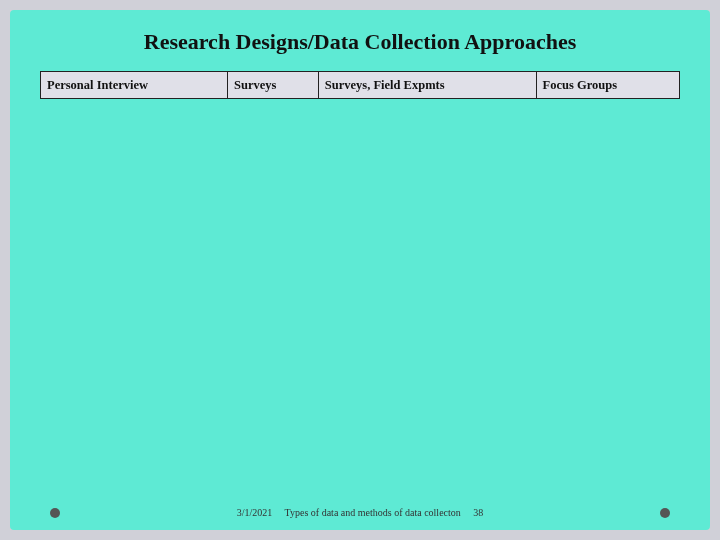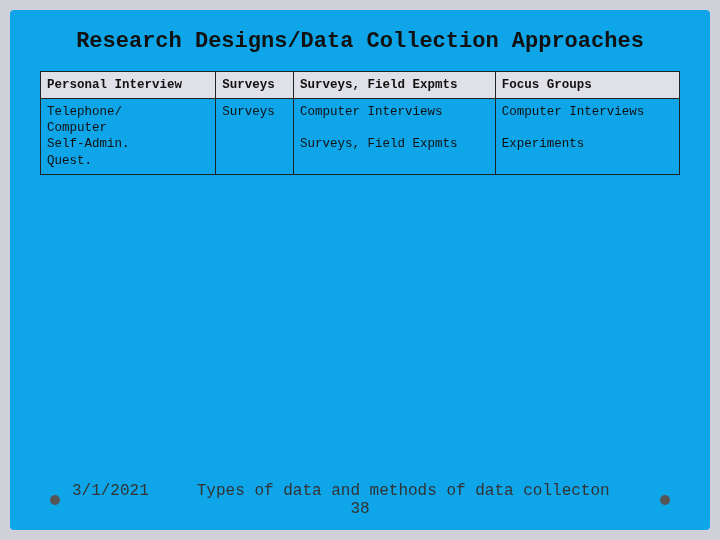--- a/index.html
+++ b/index.html
@@ -11,28 +11,27 @@
       display: flex;
       align-items: center;
       justify-content: center;
       font-family: 'Times New Roman', Times, serif;
       overflow: hidden;
     }
 
     .slide {
       width: 700px;
       height: 520px;
-      background: #0ea5e9;
+      background: #5eead4;
       border-radius: 4px;
       display: flex;
       flex-direction: column;
       align-items: center;
       padding: 18px 30px 12px 30px;
       position: relative;
-      font-family: Liberation Mono, monospace;
     }
 
     .slide-title {
       font-size: 22px;
       font-weight: bold;
       text-align: center;
       margin-bottom: 14px;
       line-height: 1.3;
       color: #111;
     }
@@ -61,21 +60,21 @@
       background: #e0e0e8;
     }
 
     .footer {
       width: 100%;
       display: flex;
       align-items: center;
       justify-content: center;
       margin-top: 8px;
       padding: 0 10px;
-      font-size: 16px;
+      font-size: 10px;
       color: #333;
     }
 
     .footer-center {
       text-align: center;
       flex: 1;
     }
 
     .bullet {
       width: 10px;
@@ -93,26 +92,20 @@
 
   <div class="table-wrapper">
     <table>
       <tbody>
       <tr>
         <td>Personal Interview</td>
         <td>Surveys</td>
         <td>Surveys, Field Expmts</td>
         <td>Focus Groups</td>
       </tr>
-      <tr>
-        <td>Telephone/<br>Computer<br>Self-Admin.<br>Quest.</td>
-        <td>Surveys</td>
-        <td>Computer Interviews<br><br>Surveys, Field Expmts</td>
-        <td>Computer Interviews<br><br>Experiments</td>
-      </tr>
     </tbody>
       </table>
   </div>
 
   <div class="footer">
     <div class="bullet"></div>
     <div class="footer-center">
       <span>3/1/2021</span>
       &nbsp;&nbsp;&nbsp;
       <span>Types of data and methods of data collecton</span>

